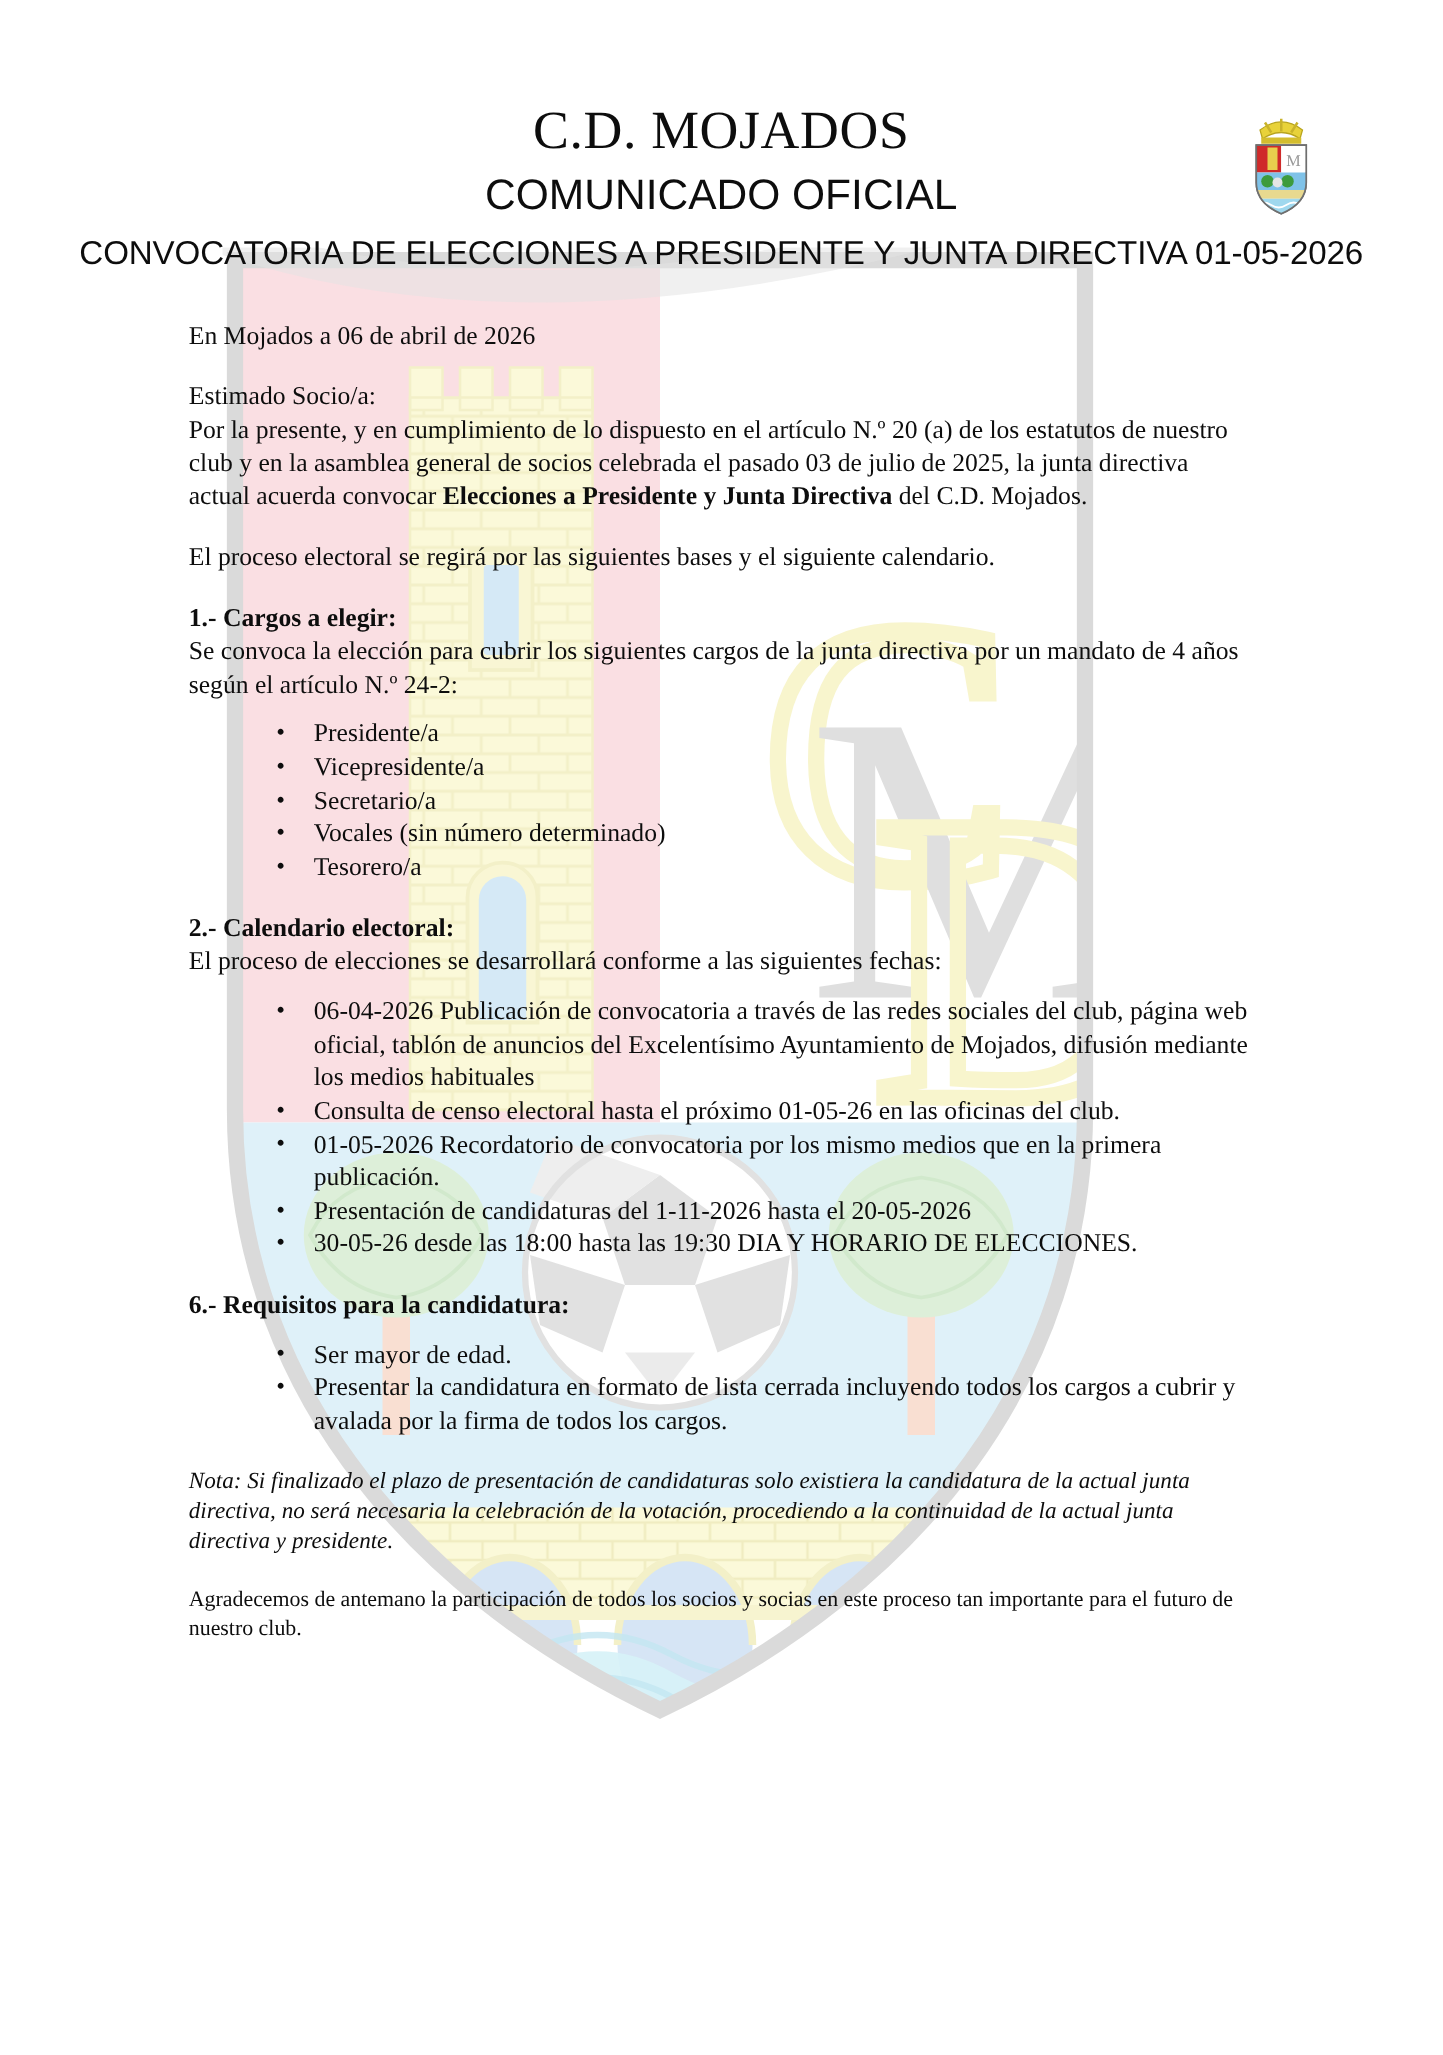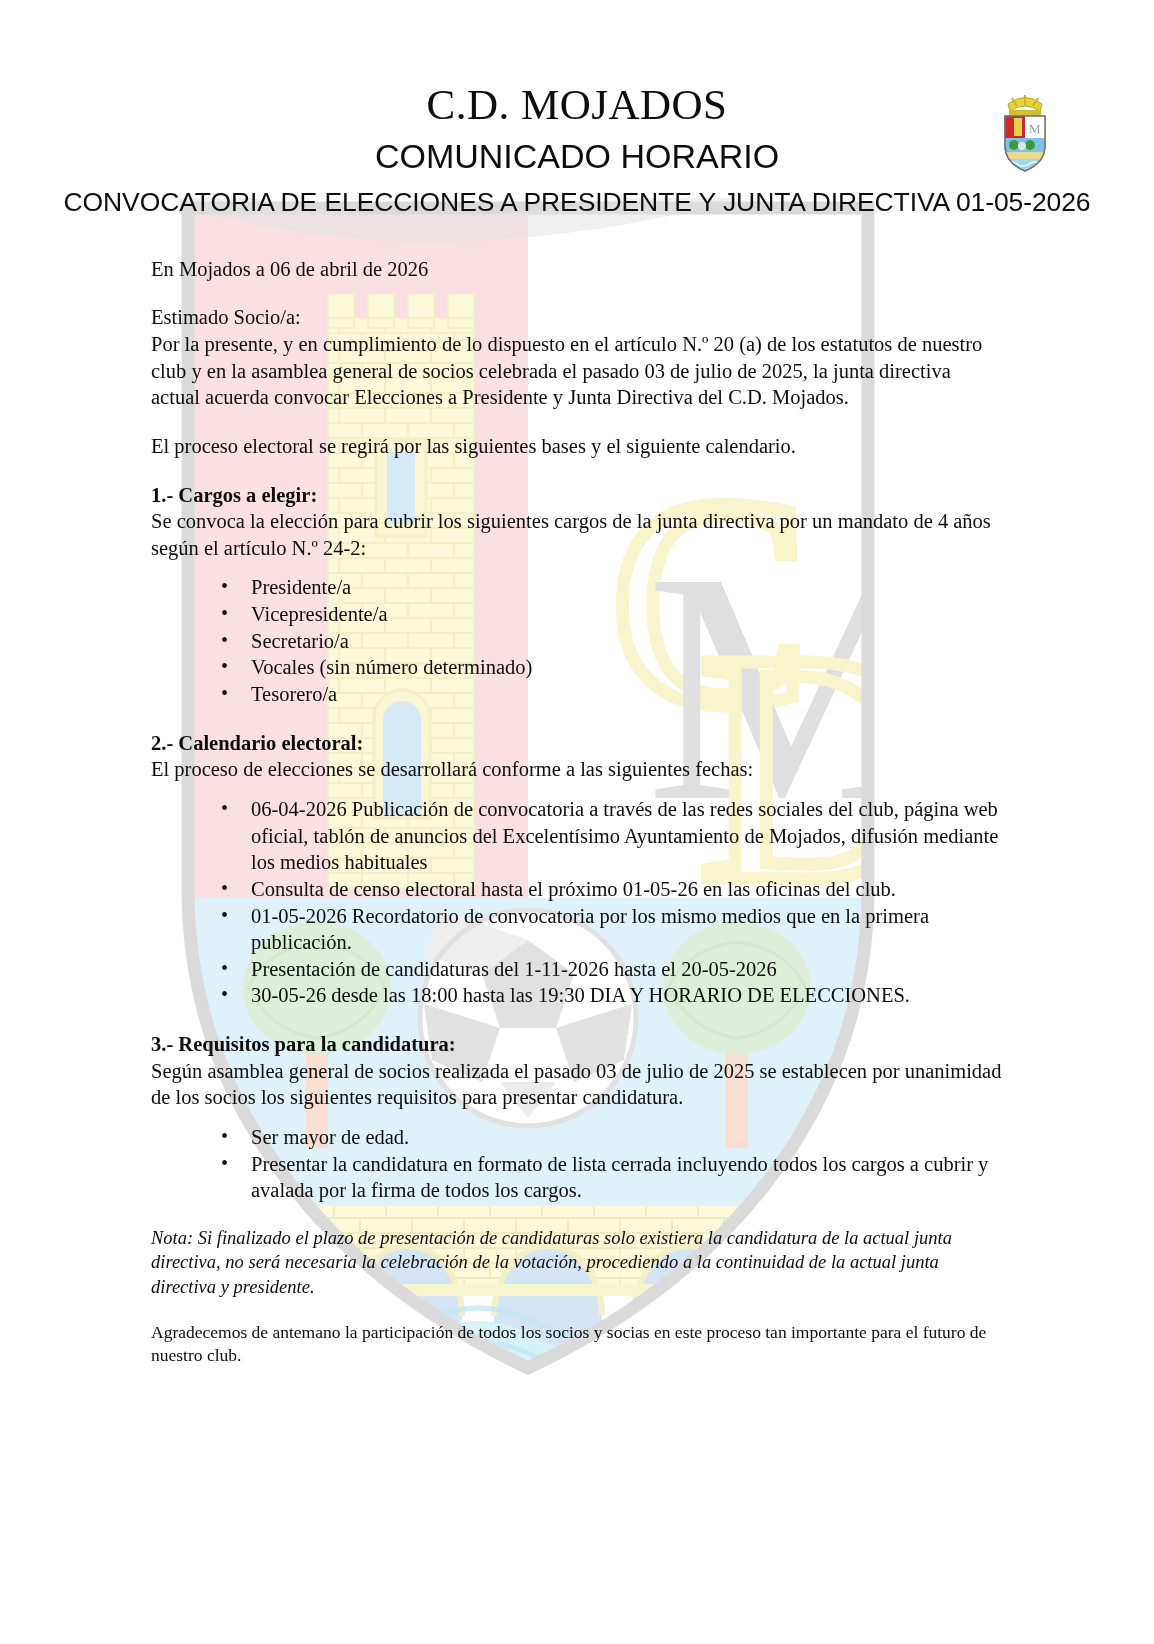--- a/index.html
+++ b/index.html
@@ -122,21 +122,21 @@
     font-style: italic;
     font-size: 18.5px;
     line-height: 1.32;
     margin: 0;
   }
   .closing {
     font-size: 17.5px;
     line-height: 1.30;
     margin: 0;
   }
-  b { font-weight: normal; }
+  b { font-weight: bold; }
 </style>
 </head>
 <body>
 
 <div id="watermark">
   <svg viewBox="0 0 700 1180" xmlns="http://www.w3.org/2000/svg">
     <defs>
       <clipPath id="shieldClip">
         <path d="M10,10 H690 V690 C690,900 560,1070 350,1170 C140,1070 10,900 10,690 Z"></path>
       </clipPath>
@@ -260,21 +260,21 @@
       <rect x="9" y="71" width="40" height="14" fill="#9fd8ee"></rect>
       <path d="M9,76 q6,-4 12,0 t12,0 t12,0 t12,0" fill="none" stroke="#ffffff" stroke-width="1.4"></path>
     </g>
     <path d="M9,28 H49 V58 C49,70 41,78 29,83 C17,78 9,70 9,58 Z" fill="none" stroke="#6f6f6f" stroke-width="1.4"></path>
   </svg>
 </div>
 
 <div id="page">
 
   <h1 class="title-main">C.D. MOJADOS</h1>
-  <h2 class="title-sub">COMUNICADO HORARIO</h2>
+  <h2 class="title-sub">COMUNICADO OFICIAL</h2>
   <h3 class="title-third">CONVOCATORIA DE ELECCIONES A PRESIDENTE Y JUNTA DIRECTIVA 01-05-2026</h3>
 
   <div class="sp-lg"></div>
 
   <div class="body-wrap">
 
     <p class="para">En Mojados a 06 de abril de 2026</p>
 
     <div class="sp-md"></div>
 
@@ -307,22 +307,21 @@
     <ul class="bullets">
       <li>06-04-2026 Publicación de convocatoria a través de las redes sociales del club, página web oficial, tablón de anuncios del Excelentísimo Ayuntamiento de Mojados, difusión mediante los medios habituales</li>
       <li>Consulta de censo electoral hasta el próximo 01-05-26 en las oficinas del club.</li>
       <li>01-05-2026 Recordatorio de convocatoria por los mismo medios que en la primera publicación.</li>
       <li>Presentación de candidaturas del 1-11-2026 hasta el 20-05-2026</li>
       <li>30-05-26 desde las 18:00 hasta las 19:30 DIA Y HORARIO DE ELECCIONES.</li>
     </ul>
 
     <div class="sp-md"></div>
 
-    <p class="para section-head">3.- Requisitos para la candidatura:</p>
-    <p class="para">Según asamblea general de socios realizada el pasado 03 de julio de 2025 se establecen por unanimidad de los socios los siguientes requisitos para presentar candidatura.</p>
+    <p class="para section-head">6.- Requisitos para la candidatura:</p>
     <div class="sp-sm"></div>
     <ul class="bullets">
       <li>Ser mayor de edad.</li>
       <li>Presentar la candidatura en formato de lista cerrada incluyendo todos los cargos a cubrir y avalada por la firma de todos los cargos.</li>
     </ul>
 
     <div class="sp-md"></div>
 
     <p class="nota">Nota: Si finalizado el plazo de presentación de candidaturas solo existiera la candidatura de la actual junta directiva, no será necesaria la celebración de la votación, procediendo a la continuidad de la actual junta directiva y presidente.</p>
 

